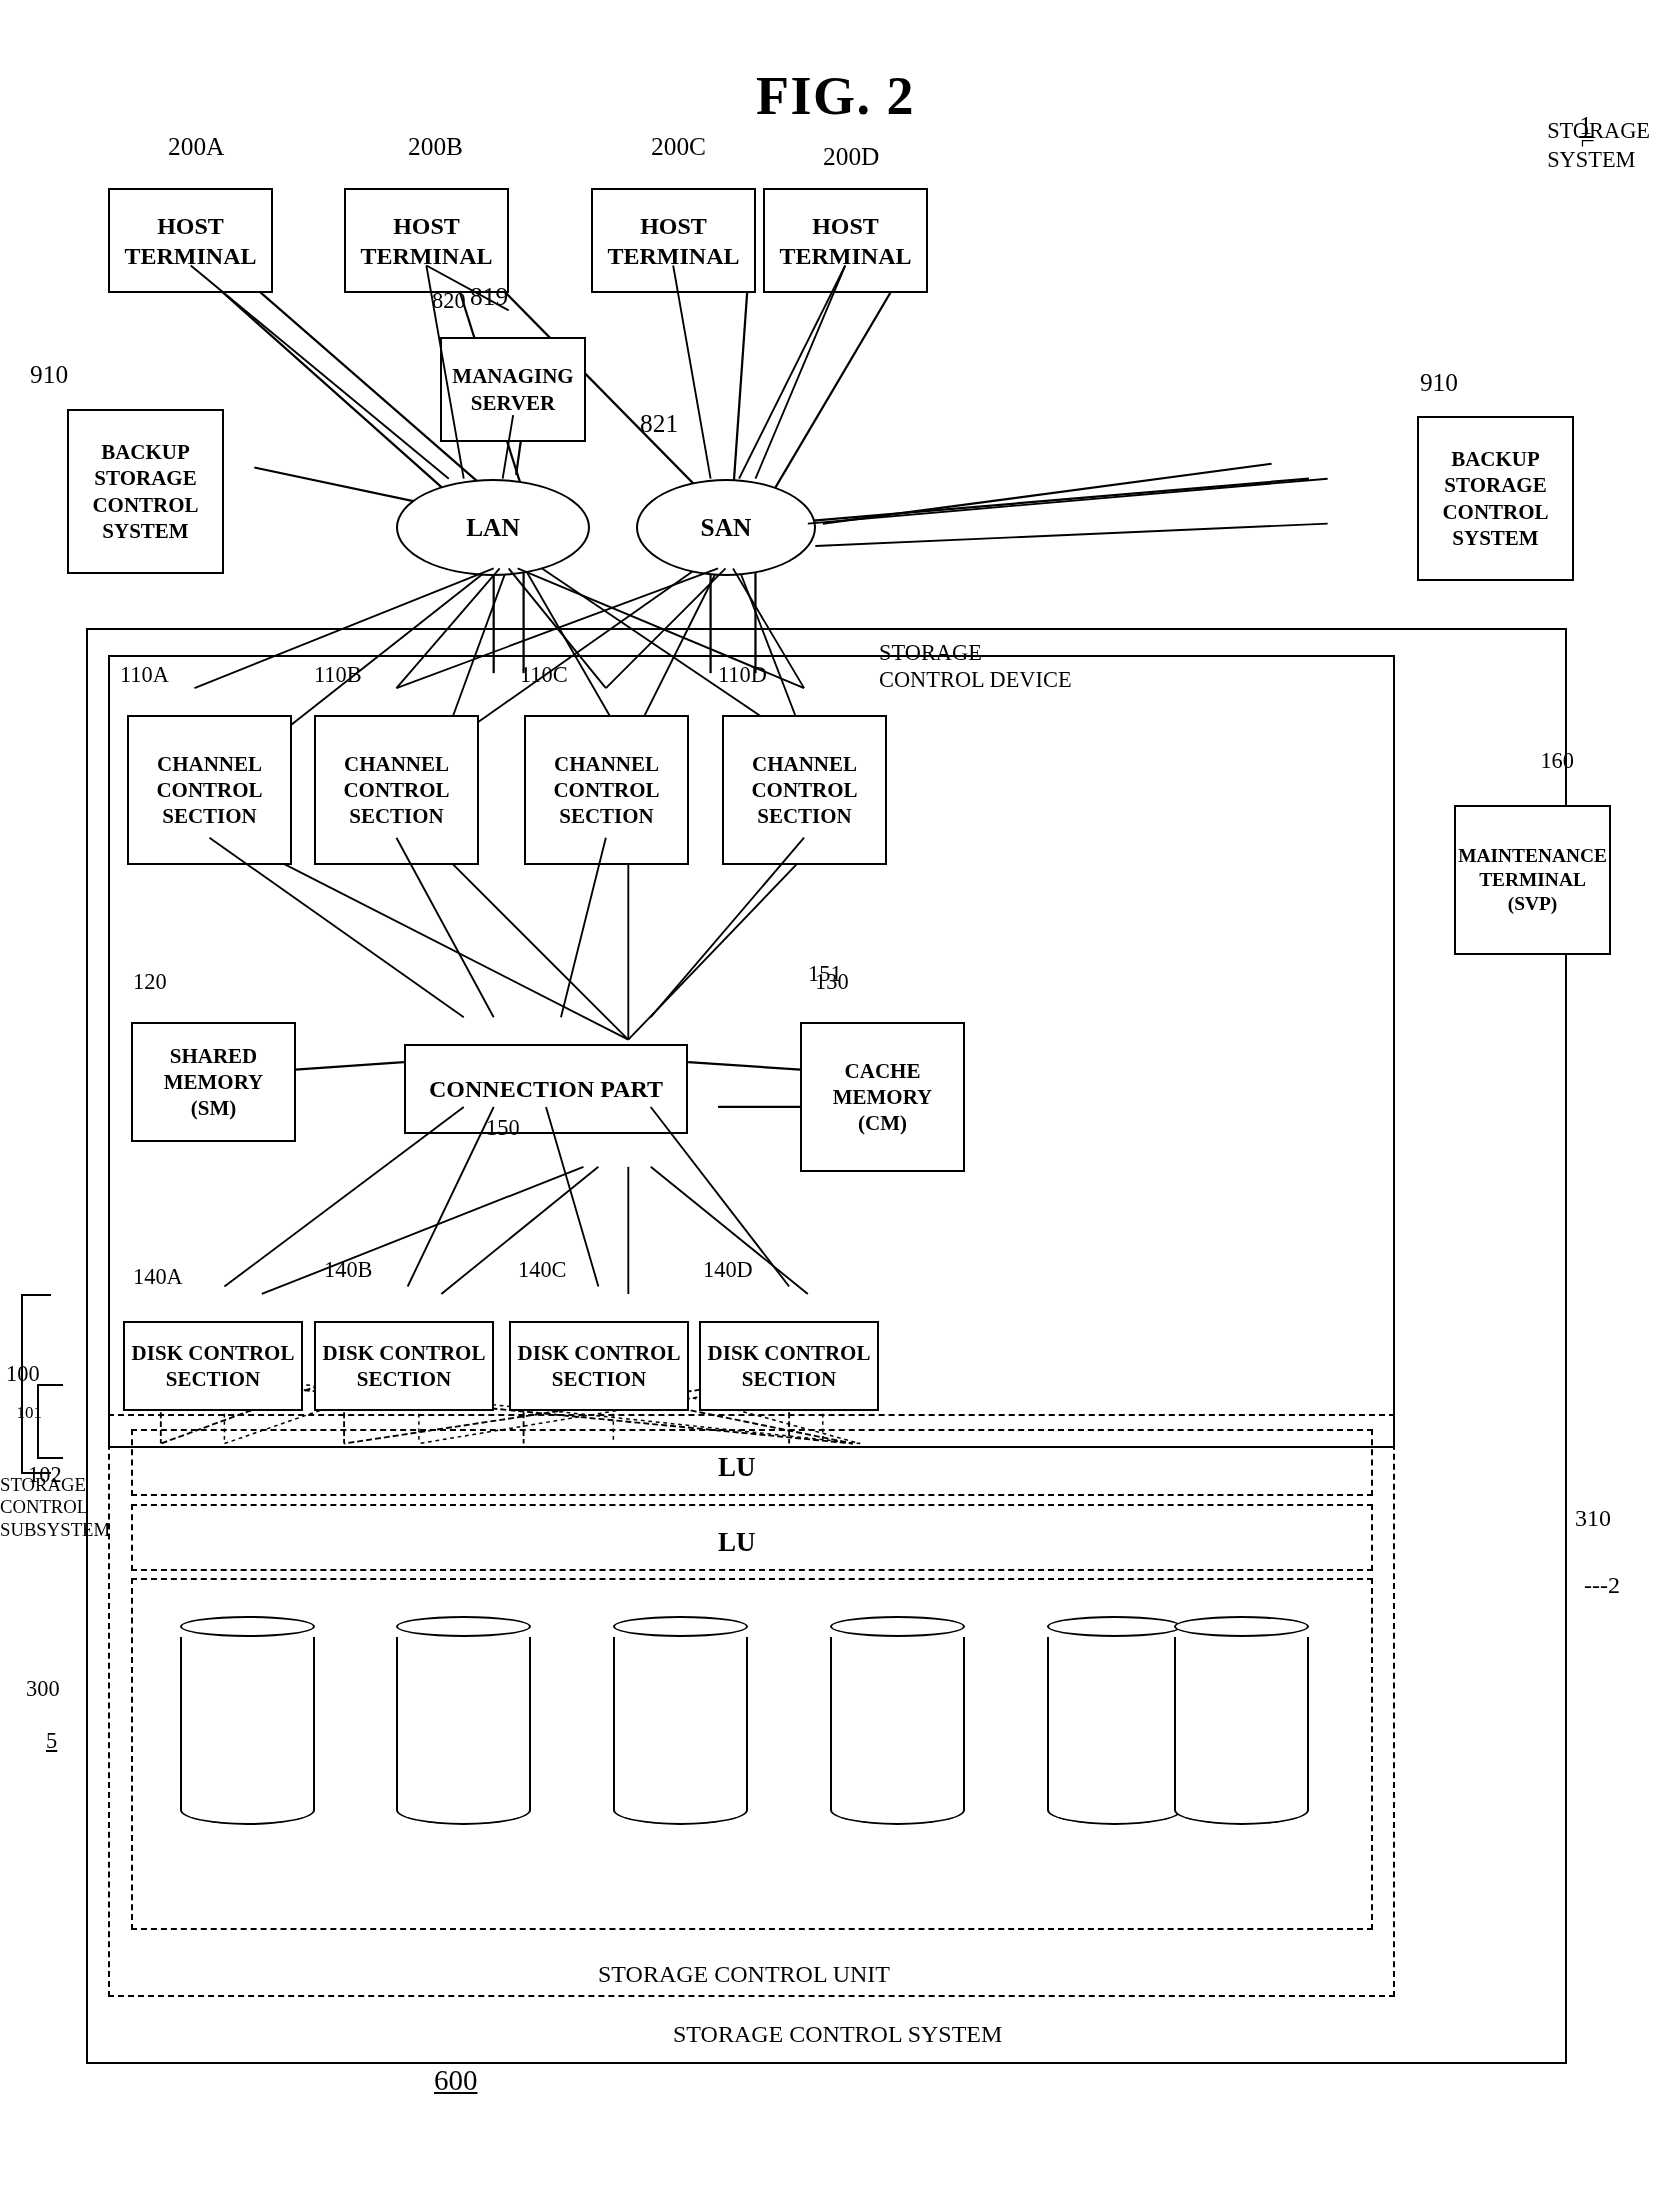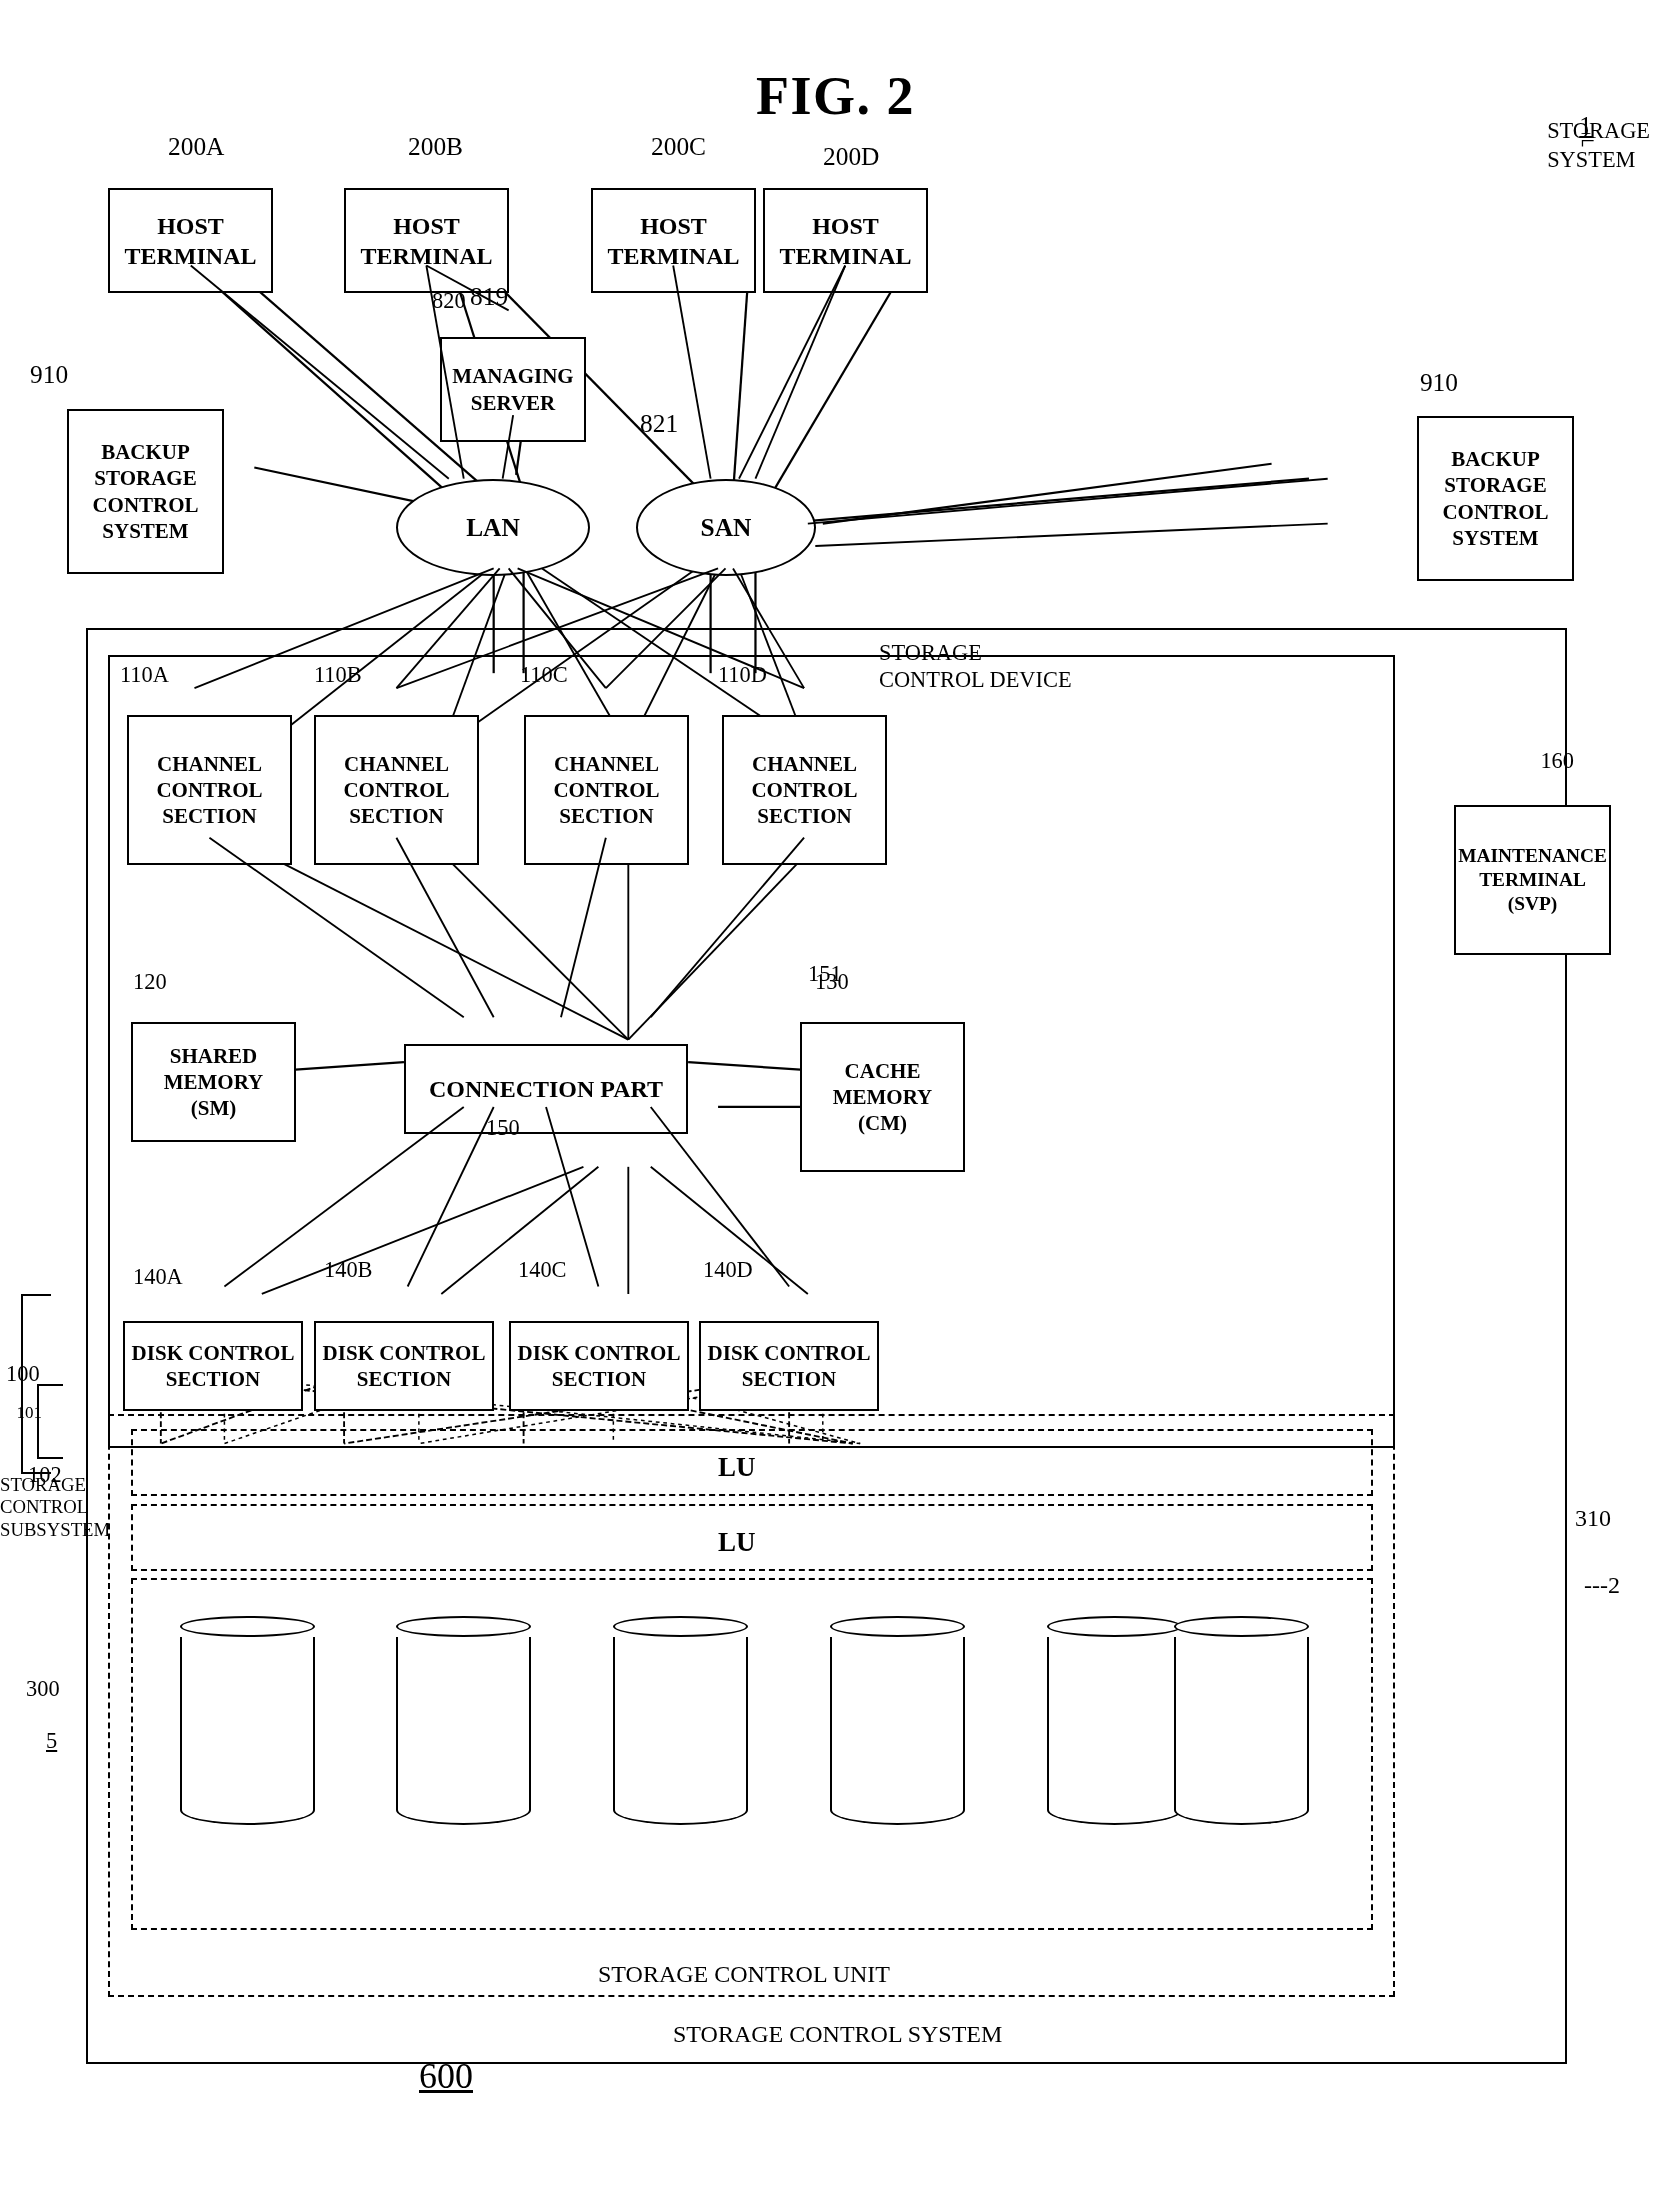--- a/index.html
+++ b/index.html
@@ -338,21 +338,21 @@
 
 <div class="cylinder" style="top:1616px; left:1174px; width:135px; height:209px;">
   <div class="cylinder-top"></div>
   <div class="cylinder-body"></div>
 </div>
 
 <div class="label" style="top:1960px; left:598px; font-size:24px; font-weight:normal;">STORAGE CONTROL UNIT</div>
 
 <div class="label" style="top:2020px; left:673px; font-size:24px; font-weight:normal;">STORAGE CONTROL SYSTEM</div>
 
-<div style="position:absolute; bottom:108px; left:419px; font-size:36px; text-decoration:underline; font-family: 'Times New Roman', serif;">600</div>
+<div style="position:absolute; bottom:108px; left:434px; font-size:29px; text-decoration:underline; font-family: 'Times New Roman', serif;">600</div>
 
 <div style="position:absolute; top:1294px; left:21px; font-size:22.4px; border-left:2.2px solid #000; border-top:2.2px solid #000; border-bottom:2.2px solid #000; width:30px; height:180px;"></div>
 <div class="label" style="top:1361px; left:6px; font-size:22.4px;">100</div>
 
 <div style="position:absolute; top:1384px; left:37px; font-size:22.4px; border-left:2.2px solid #000; border-top:2.2px solid #000; border-bottom:2.2px solid #000; width:26px; height:75px;"></div>
 <div class="label" style="top:1403px; left:16.5px; font-size:17px;">101</div>
 
 <div class="label" style="top:1462px; left:28px; font-size:22.4px;">102</div>
 
 <div class="label" style="top:1474px; left:0px; font-size:18.7px; line-height:1.2; text-align:center; width:86px;">STORAGE<br>CONTROL<br>SUBSYSTEM</div>

